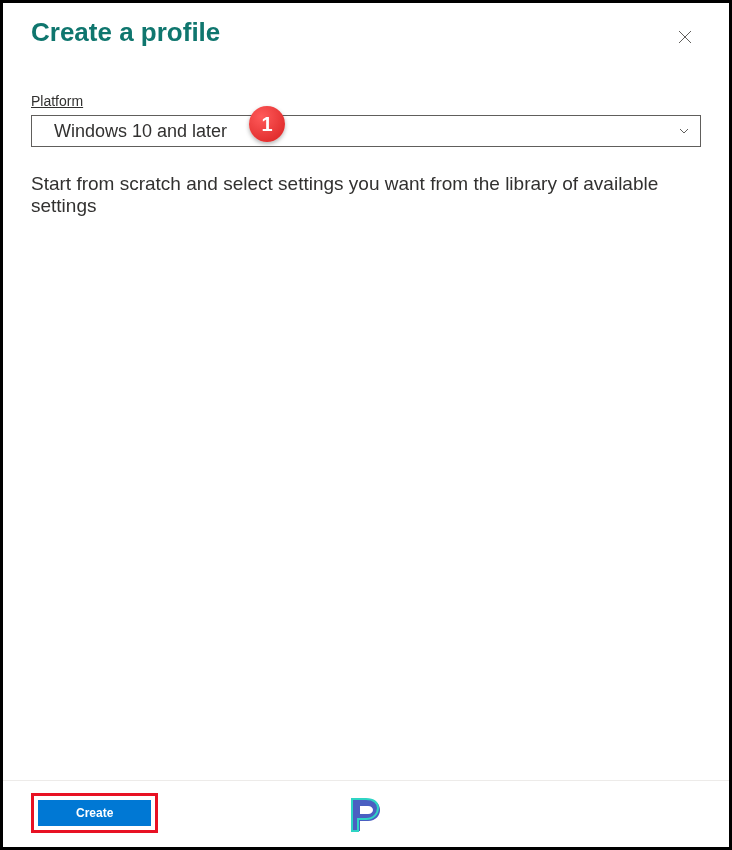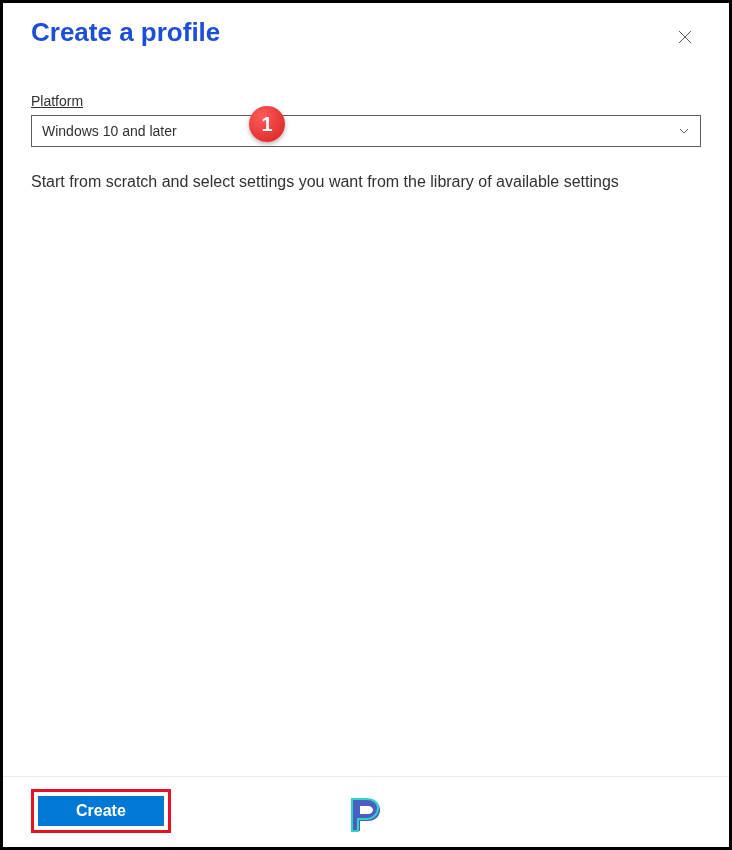--- a/index.html
+++ b/index.html
@@ -19,21 +19,21 @@
     }
     .header {
       display: flex;
       justify-content: space-between;
       align-items: flex-start;
       padding: 14px 28px 0 28px;
     }
     .title {
       font-size: 26px;
       font-weight: 600;
-      color: #1d4ed8;
+      color: #0f766e;
     }
     .close-btn {
       width: 32px;
       height: 32px;
       display: flex;
       align-items: center;
       justify-content: center;
       cursor: pointer;
       color: #605e5c;
       font-size: 16px;
@@ -56,22 +56,22 @@
       color: #323130;
       margin-bottom: 6px;
       display: block;
       text-decoration: underline;
     }
     .dropdown {
       width: 100%;
       height: 32px;
       border: 1px solid #605e5c;
       background: #ffffff;
-      padding: 0 32px 0 10px;
-      font-size: 14px;
+      padding: 0 32px 0 22px;
+      font-size: 18px;
       color: #323130;
       display: flex;
       align-items: center;
       position: relative;
       cursor: pointer;
     }
     .chevron-down {
       position: absolute;
       right: 10px;
       top: 50%;
@@ -89,42 +89,42 @@
       color: #ffffff;
       font-size: 20px;
       font-weight: 600;
       display: flex;
       align-items: center;
       justify-content: center;
       box-shadow: 0 2px 4px rgba(0,0,0,0.3);
       z-index: 10;
     }
     .description {
-      font-size: 16px;
+      font-size: 19px;
       color: #323130;
       margin-top: 26px;
     }
     .footer {
       border-top: 1px solid #edebe9;
       padding: 12px 28px 14px 28px;
       display: flex;
       align-items: center;
       position: relative;
     }
     .create-btn-wrapper {
       border: 3px solid #e81123;
       padding: 4px;
       display: inline-block;
     }
     .create-btn {
       background: #0078d4;
       color: #ffffff;
       border: none;
       padding: 6px 38px;
-      font-size: 16px;
+      font-size: 12px;
       font-weight: 600;
       cursor: pointer;
       min-width: 88px;
     }
     .logo {
       position: absolute;
       left: 50%;
       transform: translateX(-50%);
       bottom: 10px;
       display: flex;

